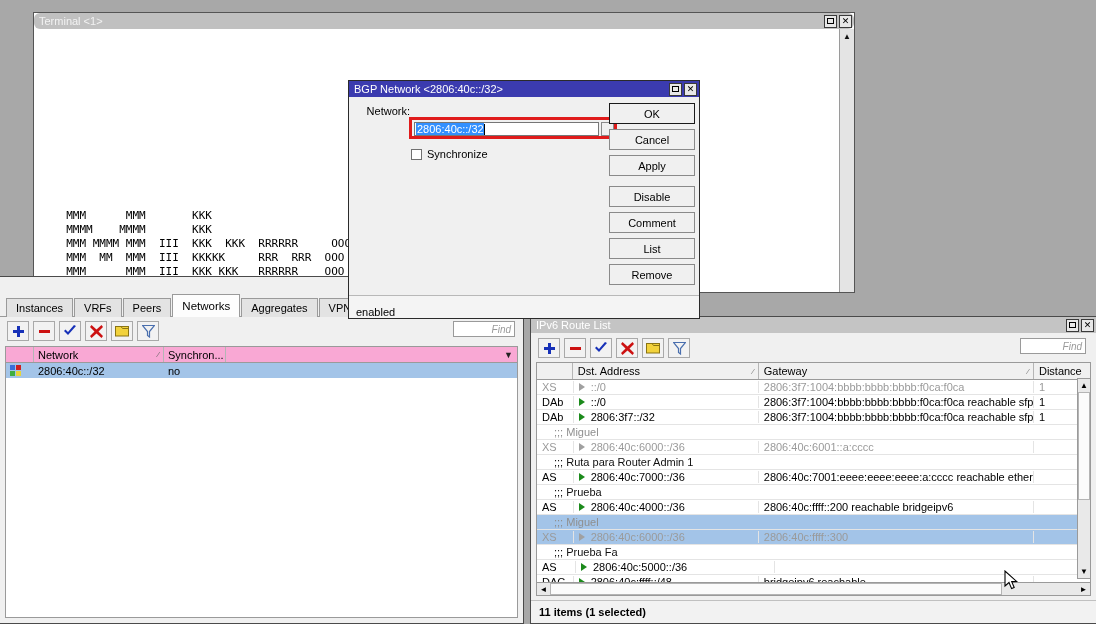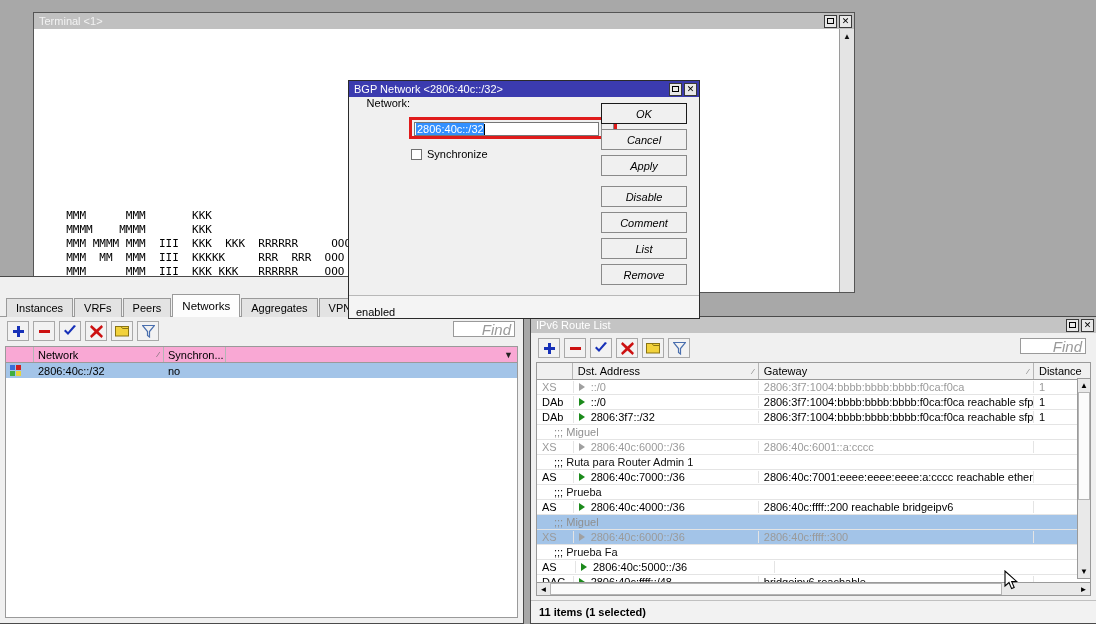--- a/index.html
+++ b/index.html
@@ -13,21 +13,21 @@
   }
   #screen { position: relative; width: 1096px; height: 624px; }
 
   
   .win { position: absolute; background: #f0f0f0; border: 1px solid #404040; box-sizing: border-box; }
   .titlebar {
     height: 16px; display: flex; align-items: center;
     padding: 0 2px 0 5px; font-size: 11px; box-sizing: border-box;
     user-select: none;
   }
-  .titlebar.inactive { background: #c0c0c0; color: #f2f2f2; }
+  .titlebar.inactive { background: #c0c0c0; color: #f2f2f2; border-radius: 6px; }
   .titlebar.inactive2 { background: #c4c4c4; color: #ffffff; }
   .titlebar.active { background: #3b3baf; color: #ffffff; }
   .titlebar .tb-title { flex: 1; white-space: nowrap; overflow: hidden; }
   .tbtn {
     width: 13px; height: 13px; margin-left: 2px;
     background: #e8e8e8; border: 1px solid #3a3a3a;
     display: flex; align-items: center; justify-content: center;
     font-size: 9px; line-height: 1; color: #000; box-sizing: border-box;
     font-family: "DejaVu Sans", sans-serif;
   }
@@ -51,40 +51,40 @@
   .term-scroll .arrow {
     width: 14px; height: 14px; background: #e4e4e4;
     display: flex; align-items: center; justify-content: center;
     font-size: 8px; color: #111;
   }
   .term-logo-spacer { height: 178px; }
 
   
   #bgpdlg { left: 348px; top: 80px; width: 352px; height: 239px; background: #f0f0f0; border: 1px solid #2a2a2a; }
   #bgpdlg .dlg-body { position: absolute; left: 0; top: 16px; right: 0; bottom: 23px; }
-  .field-row { position: absolute; left: 8px; top: 0; display: flex; align-items: center; }
+  .field-row { position: absolute; left: 8px; top: 8px; display: flex; align-items: center; }
   .field-label { width: 53px; text-align: right; margin-right: 6px; font-size: 11px; }
   .redbox {
     position: absolute; left: 60px; top: 20px; width: 208px; height: 22px;
     border: 3px solid #e01b1b; box-sizing: border-box;
   }
   .netinput {
     position: absolute; left: 65px; top: 25px; width: 185px; height: 14px;
     background: #ffffff; border: 1px solid #767676; box-sizing: border-box;
     font-size: 11px; padding: 0 1px; display: flex; align-items: center;
   }
   .netinput .selected-text { background: #3390ff; color: #ffffff; padding: 0 0 0 1px; }
   .netinput .caret { width: 1px; height: 11px; background: #000; }
   .netbtn {
     position: absolute; left: 252px; top: 25px; width: 13px; height: 14px;
     background: #f0f0f0; border: 1px solid #8a8a8a; box-sizing: border-box;
   }
   .chk-row { position: absolute; left: 62px; top: 51px; display: flex; align-items: center; }
   .chkbox { width: 11px; height: 11px; background: #fff; border: 1px solid #707070; box-sizing: border-box; margin-right: 5px; }
-  .btncol { position: absolute; right: 12px; top: 6px; width: 86px; font-style: italic; }
+  .btncol { position: absolute; right: 4px; top: 6px; width: 86px; }
   .dbtn {
     width: 86px; height: 21px; margin-bottom: 5px;
     background: #f0f0f0; border: 1px solid #8a8a8a;
     font-size: 11px; font-family: "Liberation Sans", sans-serif;
     display: flex; align-items: center; justify-content: center;
     box-sizing: border-box; color: #000;
   }
   .dbtn.primary { border: 1px solid #1a1a1a; }
   .dbtn.gap { margin-top: 10px; }
   .dlg-status {
@@ -114,21 +114,21 @@
   }
   .tbicon {
     width: 22px; height: 20px; margin-right: 4px;
     background: #f2f2f2; border: 1px solid #a9a9a9;
     display: flex; align-items: center; justify-content: center; box-sizing: border-box;
   }
   .findbox {
     position: absolute; right: 8px; top: 44px; width: 62px; height: 16px;
     background: #fff; border: 1px solid #9a9a9a; box-sizing: border-box;
     display: flex; align-items: center; justify-content: flex-end;
-    padding-right: 3px; color: #9a9a9a; font-style: italic; font-size: 15px;
+    padding-right: 3px; color: #9a9a9a; font-style: italic; font-size: 10px;
   }
 
   .grid { position: absolute; left: 5px; right: 5px; top: 69px; bottom: 5px; background: #fff; border: 1px solid #9a9a9a; box-sizing: border-box; }
   .ghead { display: flex; height: 15px; background: #f9a8d4; border-bottom: 1px solid #9a9a9a; font-size: 11px; }
   .ghead .gh { border-right: 1px solid #b5b5b5; padding-left: 4px; display: flex; align-items: center; box-sizing: border-box; position: relative; }
   .ghead .gh .sortmark { position: absolute; right: 4px; font-size: 8px; color: #666; }
   .grow { display: flex; height: 15px; font-size: 11px; align-items: center; }
   .grow.sel { background: #a3c4e8; }
   .gcell { padding-left: 4px; box-sizing: border-box; overflow: hidden; white-space: nowrap; display: flex; align-items: center; }
   .minicon { display: inline-grid; grid-template-columns: 5px 5px; grid-template-rows: 5px 5px; gap: 1px; margin-right: 4px; }

